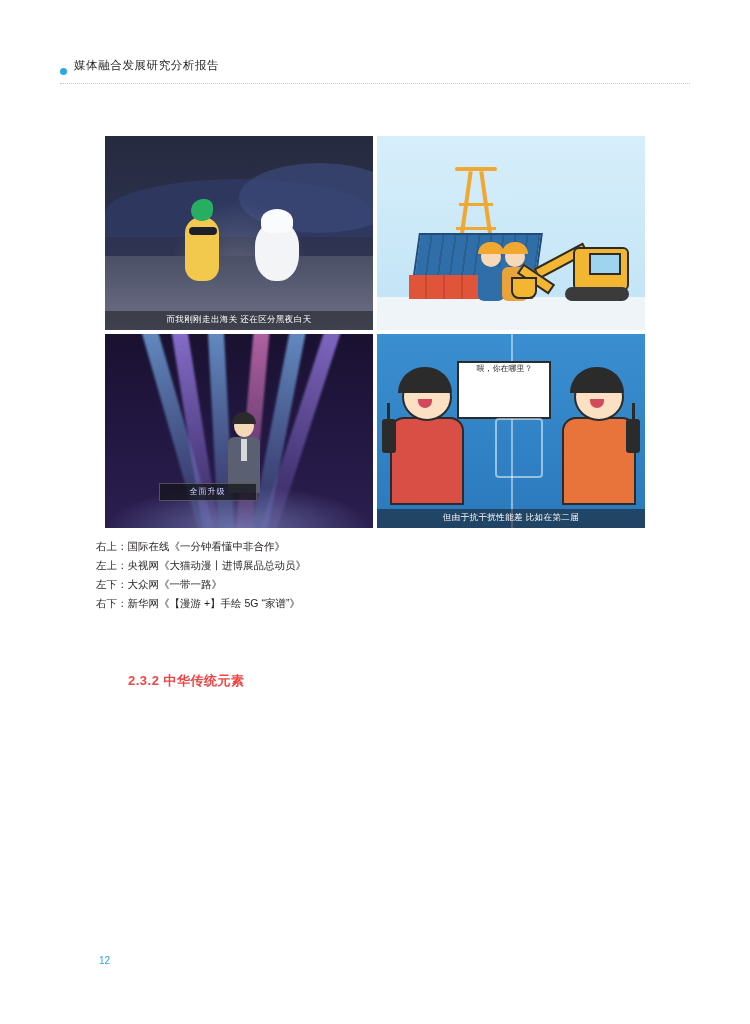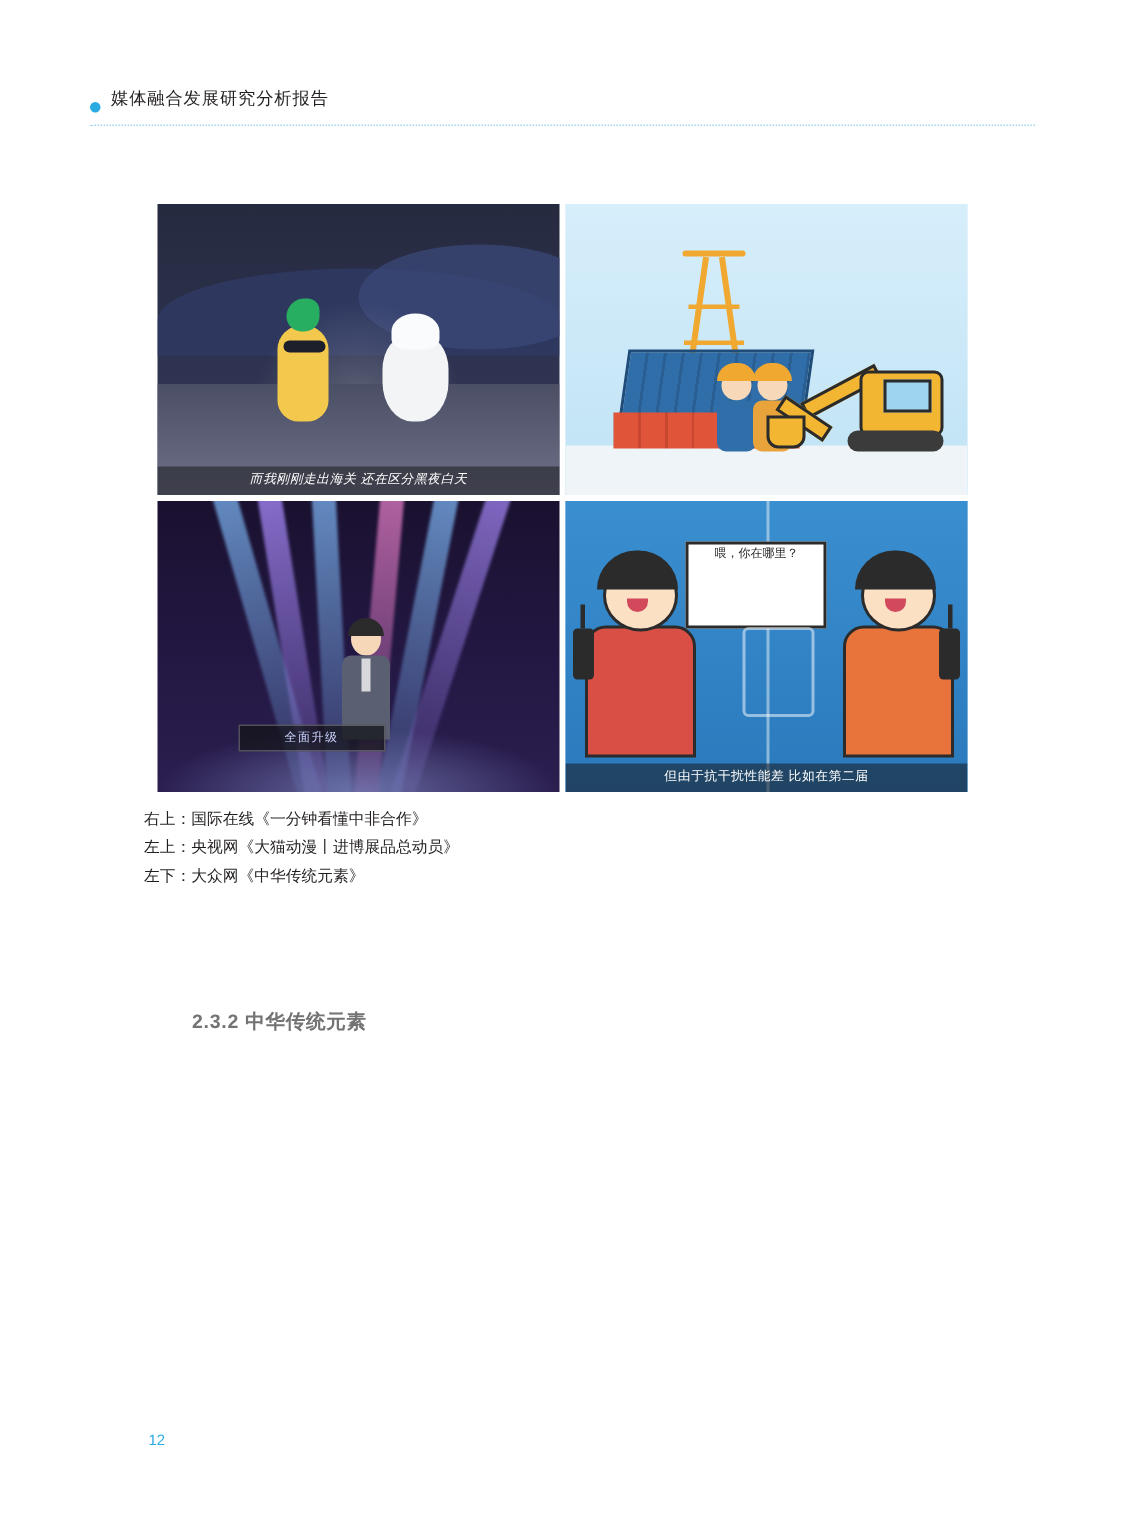--- a/index.html
+++ b/index.html
@@ -70,21 +70,21 @@
     grid-template-rows: 1fr 1fr;
     gap: 4px;
     background: #ffffff;
   }
   .panel {
     position: relative;
     overflow: hidden;
   }
 
   
-  .p1 { background: linear-gradient(#262a3f 0%, #2d3350 55%, #3a3f58 100%); font-style: italic; }
+  .p1 { background: linear-gradient(#262a3f 0%, #2d3350 55%, #3a3f58 100%); }
   .p1 .stage-floor {
     position: absolute; left: 0; bottom: 0; width: 100%; height: 38%;
     background: linear-gradient(#4b4f66, #6e7188);
   }
   .p1 .cloudband {
     position: absolute; left: 0; top: 22%; width: 100%; height: 30%;
     background: #2f3a63;
     border-radius: 50% 50% 0 0 / 60% 60% 0 0;
     opacity: .85;
   }
@@ -165,21 +165,21 @@
     position: absolute; right: 6%; bottom: 15%; width: 112px; height: 62px;
   }
   .p2 .digger .cab { position:absolute; right:0; bottom:10px; width:52px; height:40px; background:#f2b632; border-radius:6px; border:2px solid #2b2b2b;}
   .p2 .digger .win { position:absolute; right:8px; bottom:26px; width:28px; height:18px; background:#9fd4ee; border:2px solid #2b2b2b;}
   .p2 .digger .track { position:absolute; right:0; bottom:0; width:64px; height:14px; background:#3b3b3b; border-radius:7px;}
   .p2 .digger .arm1 { position:absolute; left:16px; bottom:34px; width:52px; height:8px; background:#f2b632; border:2px solid #2b2b2b; transform: rotate(-28deg);}
   .p2 .digger .arm2 { position:absolute; left:0px; bottom:16px; width:34px; height:8px; background:#f2b632; border:2px solid #2b2b2b; transform: rotate(34deg);}
   .p2 .digger .bucket { position:absolute; left:-6px; bottom:2px; width:22px; height:18px; background:#f2b632; border:2px solid #2b2b2b; border-radius:0 0 8px 8px;}
 
   
-  .p3 { background: linear-gradient(#1a1130 0%, #241845 60%, #2b1f50 100%); }
+  .p3 { background: linear-gradient(#1a1130 0%, #241845 60%, #2b1f50 100%); font-family: Liberation Mono, monospace; }
   .p3 .beam {
     position: absolute; top: -10%; width: 16px; height: 130%;
     background: linear-gradient(rgba(130,190,255,.75), rgba(130,190,255,0));
     filter: blur(1px);
     transform-origin: top center;
   }
   .p3 .b1 { left: 12%; transform: rotate(-16deg); }
   .p3 .b2 { left: 24%; transform: rotate(-9deg); background: linear-gradient(rgba(170,140,255,.8), rgba(170,140,255,0)); }
   .p3 .b3 { left: 38%; transform: rotate(-3deg); }
   .p3 .b4 { left: 56%; transform: rotate(5deg); background: linear-gradient(rgba(255,140,220,.7), rgba(255,140,220,0)); }
@@ -243,21 +243,21 @@
     color: #231f20;
   }
 
   
   .section-heading {
     position: absolute;
     left: 128px;
     top: 672px;
     font-size: 13px;
     font-weight: bold;
-    color: #737373;
+    color: #ef4444;
     letter-spacing: .5px;
   }
   .body-text {
     position: absolute;
     left: 96px;
     top: 700px;
     width: 560px;
     font-size: 12.3px;
     line-height: 29px;
     color: #231f20;
@@ -370,20 +370,21 @@
           <div class="radio"></div>
       </div>
       <div class="sub-bar">但由于抗干扰性能差 比如在第二届</div>
     </div>
 
   </div>
 
   <div class="captions">
     <div>右上：国际在线《一分钟看懂中非合作》</div>
     <div>左上：央视网《大猫动漫丨进博展品总动员》</div>
-    <div>左下：大众网《中华传统元素》</div>
+    <div>左下：大众网《一带一路》</div>
+    <div>右下：新华网《【漫游 +】手绘 5G “家谱”》</div>
   </div>
 
   <div class="section-heading">2.3.2 中华传统元素</div>
 
   <div class="page-number">12</div>
 
 </div>
 
 </body></html>

